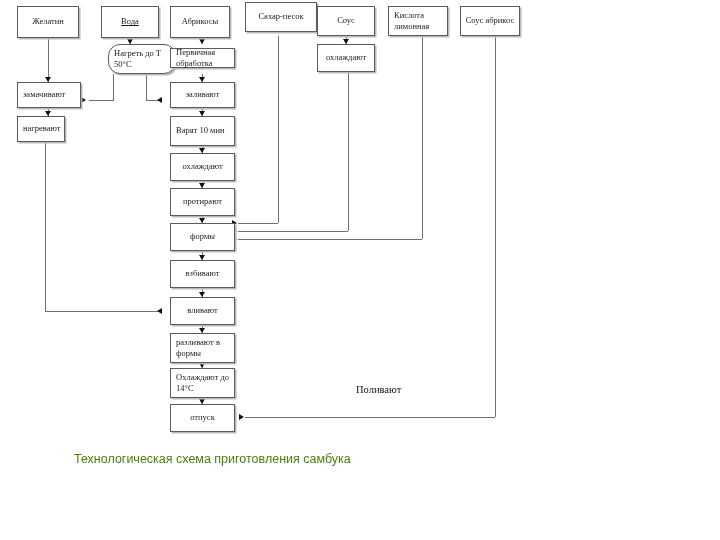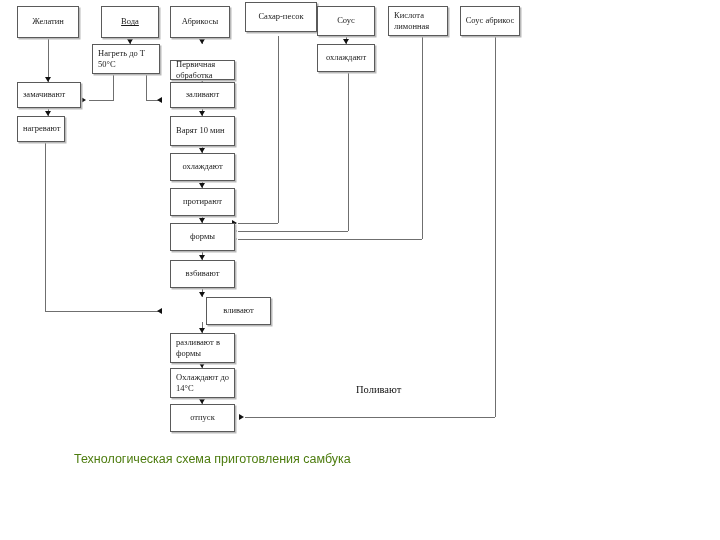--- a/index.html
+++ b/index.html
@@ -156,24 +156,24 @@
       </div>
       <div class="node" style="left: 317px; top: 6px; width: 58px; height: 30px;">
         <span class="lbl">Соус</span>
       </div>
       <div class="node left-text" style="left: 388px; top: 6px; width: 60px; height: 30px;">
         <span class="lbl">Кислота лимонная</span>
       </div>
       <div class="node" style="left: 460px; top: 6px; width: 60px; height: 30px;">
         <span class="lbl">Соус абрикос</span>
       </div>
-      <div class="node left-text" style="left: 92px; top: 44px; width: 68px; height: 30px;">
+      <div class="node left-text" style="left: 108px; top: 44px; width: 68px; height: 30px; border-radius: 12px;">
         <span class="lbl">Нагреть до Т 50°С</span>
       </div>
-      <div class="node left-text" style="left: 170px; top: 60px; width: 65px; height: 20px;">
+      <div class="node left-text" style="left: 170px; top: 48px; width: 65px; height: 20px;">
         <span class="lbl">Первичная обработка</span>
       </div>
       <div class="node" style="left: 317px; top: 44px; width: 58px; height: 28px;">
         <span class="lbl">охлаждают</span>
       </div>
       <div class="node left-text" style="left: 17px; top: 82px; width: 64px; height: 26px;">
         <span class="lbl">замачивают</span>
       </div>
       <div class="node" style="left: 170px; top: 82px; width: 65px; height: 26px;">
         <span class="lbl">заливают</span>
@@ -189,21 +189,21 @@
       </div>
       <div class="node" style="left: 170px; top: 188px; width: 65px; height: 28px;">
         <span class="lbl">протирают</span>
       </div>
       <div class="node" style="left: 170px; top: 223px; width: 65px; height: 28px;">
         <span class="lbl">формы</span>
       </div>
       <div class="node" style="left: 170px; top: 260px; width: 65px; height: 28px;">
         <span class="lbl">взбивают</span>
       </div>
-      <div class="node" style="left: 170px; top: 297px; width: 65px; height: 28px; margin-left: 36px;">
+      <div class="node" style="left: 170px; top: 297px; width: 65px; height: 28px;">
         <span class="lbl">вливают</span>
       </div>
       <div class="node left-text" style="left: 170px; top: 333px; width: 65px; height: 30px;">
         <span class="lbl">разливают в формы</span>
       </div>
       <div class="node left-text" style="left: 170px; top: 368px; width: 65px; height: 30px;">
         <span class="lbl">Охлаждают до 14°С</span>
       </div>
       <div class="node" style="left: 170px; top: 404px; width: 65px; height: 28px;">
         <span class="lbl">отпуск</span>

